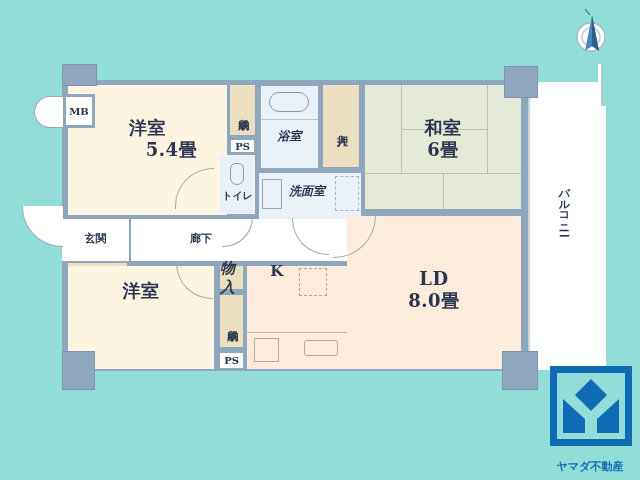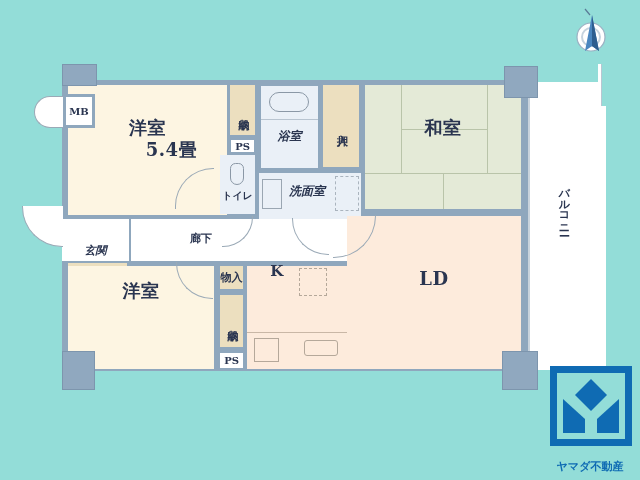--- a/index.html
+++ b/index.html
@@ -76,73 +76,75 @@
   <span class="vert">押入</span>
 </div>
 
 <div class="abs tatami" style="left:365px;top:85px;width:156px;height:124px;">
   <div class="tline" style="left:36px;top:0;width:1px;height:88px;"></div>
   <div class="tline" style="left:122px;top:0;width:1px;height:88px;"></div>
   <div class="tline" style="left:36px;top:44px;width:86px;height:1px;"></div>
   <div class="tline" style="left:0;top:88px;width:156px;height:1px;"></div>
   <div class="tline" style="left:78px;top:88px;width:1px;height:36px;"></div>
   <div class="lbl big" style="top:34px;">和室</div>
+  <div class="lbl big" style="top:56px;">6畳</div>
 </div>
 
 <div class="abs wet" style="left:220px;top:155px;width:35px;height:59px;">
   <div class="abs" style="left:10px;top:8px;width:14px;height:22px;border:1.2px solid #8b98a6;border-radius:7px 7px 9px 9px;"></div>
   <div class="lbl sm" style="top:36px;">トイレ</div>
 </div>
 
 <div class="abs wet" style="left:259px;top:173px;width:102px;height:51px;">
   <div class="abs" style="left:3px;top:6px;width:20px;height:30px;border:1px solid #9aa6b2;"></div>
   <div class="abs" style="left:76px;top:3px;width:24px;height:35px;border:1px dashed #aab4be;"></div>
   <div class="lbl mid" style="top:12px;left:-6px;">洗面室</div>
 </div>
 
 <div class="abs white" style="left:62px;top:219px;width:67px;height:42px;">
-  <div class="lbl sm" style="top:26px;font-size:11px;font-style:italic;">玄関</div>
+  <div class="lbl sm" style="top:14px;font-size:11px;">玄関</div>
 </div>
 <div class="door" style="left:22px;top:206px;width:40px;height:40px;background:#fff;border-radius:0 0 0 40px;border-top:none;border-right:none;"></div>
 
 <div class="abs closet center" style="left:68px;top:263px;width:59px;height:18px;">
   <span class="sm">下足入</span>
 </div>
 
 <div class="abs white" style="left:131px;top:219px;width:240px;height:42px;">
   <div class="lbl sm" style="top:14px;left:-100px;font-size:11px;">廊下</div>
 </div>
 <div class="door" style="left:292px;top:218px;width:36px;height:36px;border-radius:0 0 0 36px;border-top:none;border-right:none;"></div>
 <div class="door" style="left:222px;top:216px;width:30px;height:30px;border-radius:0 0 30px 0;border-top:none;border-left:none;"></div>
 
 <div class="abs cream" style="left:68px;top:266px;width:146px;height:103px;">
   <div class="lbl big" style="top:16px;">洋室</div>
 </div>
 <div class="door" style="left:176px;top:262px;width:36px;height:36px;border-radius:0 0 0 36px;border-top:none;border-right:none;"></div>
 
 <div class="abs closet center" style="left:220px;top:266px;width:23px;height:23px;">
-  <span class="sm" style="font-size:11px;">物入</span>
+  <span class="sm" style="font-size:15px;font-style:italic;">物入</span>
 </div>
 <div class="abs closet center" style="left:220px;top:295px;width:23px;height:52px;">
   <span class="vert">収納</span>
 </div>
 <div class="abs white center" style="left:220px;top:353px;width:23px;height:15px;">
   <span class="sm">PS</span>
 </div>
 
 <div class="abs peach" style="left:247px;top:266px;width:100px;height:103px;">
   <div class="abs" style="left:52px;top:2px;width:28px;height:28px;border:1px dashed #b5a89a;"></div>
   <div class="lbl big" style="top:-2px;font-size:15px;left:-40px;">K</div>
   <div class="abs" style="left:0;top:66px;width:100px;height:1px;background:#c9b7a6;"></div>
   <div class="abs" style="left:7px;top:72px;width:25px;height:24px;border:1px solid #b5a89a;"></div>
   <div class="abs" style="left:57px;top:74px;width:34px;height:16px;border:1px solid #b5a89a;border-radius:3px;"></div>
 </div>
 
 <div class="abs peach" style="left:347px;top:216px;width:174px;height:153px;">
   <div class="lbl big" style="top:54px;">LD</div>
+  <div class="lbl big" style="top:76px;">8.0畳</div>
 </div>
 <div class="door" style="left:333px;top:215px;width:42px;height:42px;border-radius:0 0 42px 0;border-top:none;border-left:none;"></div>
 
 <div class="abs pillar" style="left:62px;top:64px;width:35px;height:22px;"></div>
 <div class="abs pillar" style="left:504px;top:66px;width:34px;height:32px;"></div>
 <div class="abs pillar" style="left:62px;top:351px;width:33px;height:39px;"></div>
 <div class="abs pillar" style="left:502px;top:351px;width:36px;height:39px;"></div>
 
 <div class="logo-box">
   <div class="logo-inner">

